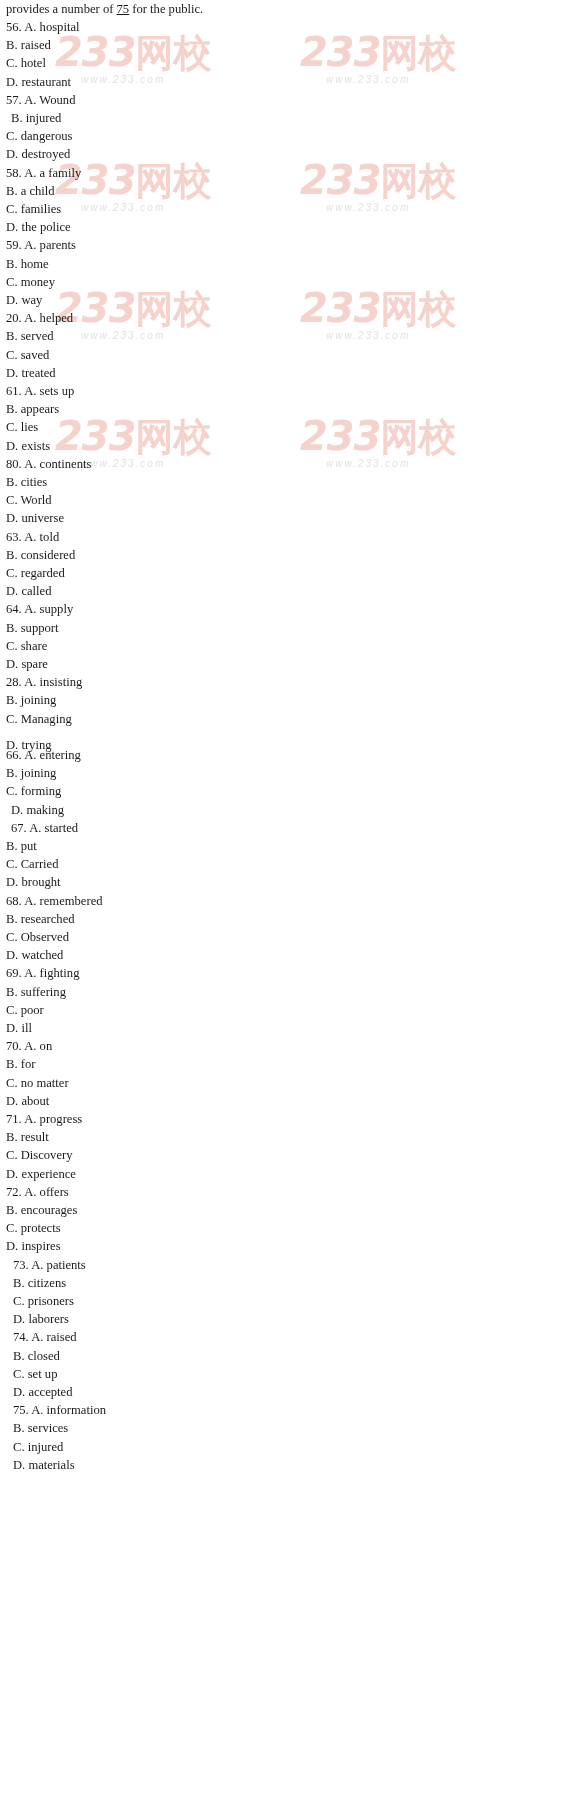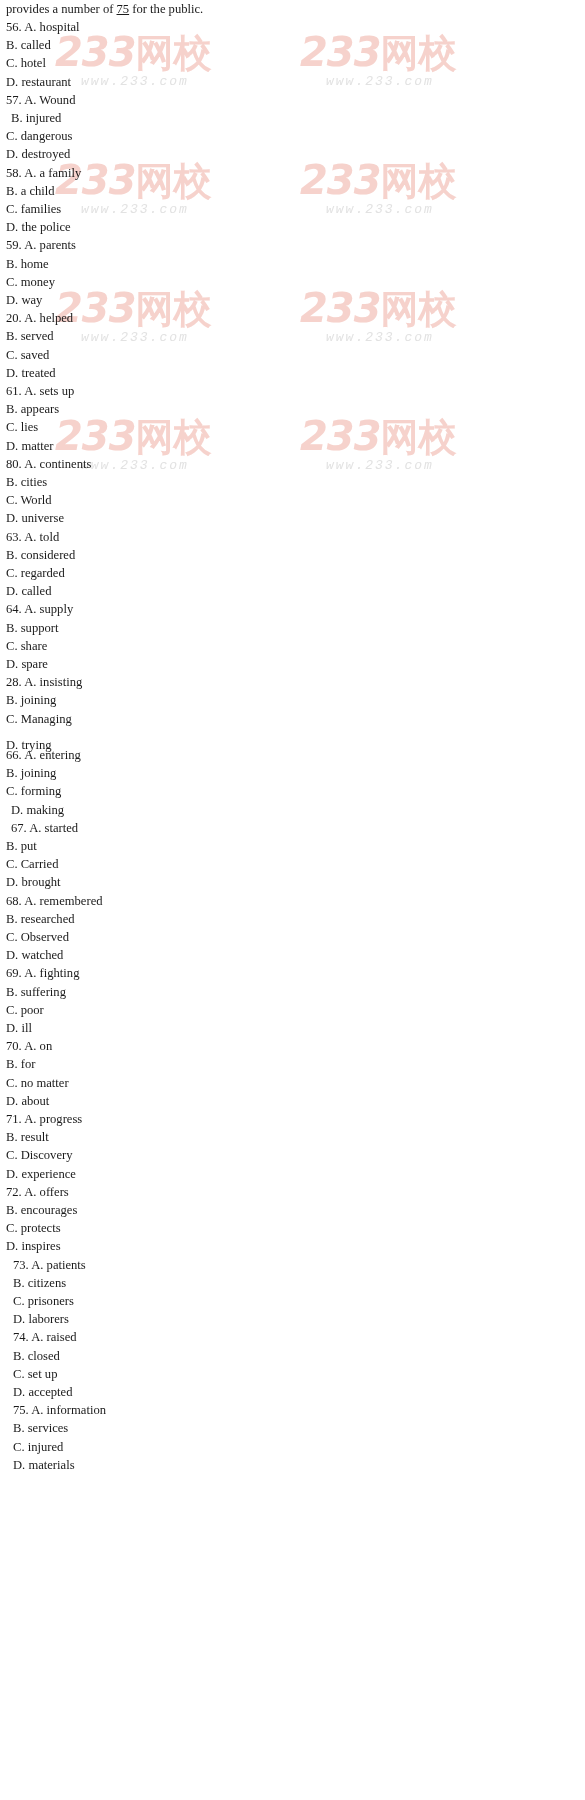--- a/index.html
+++ b/index.html
@@ -42,22 +42,22 @@
     line-height: 1;
     white-space: nowrap;
   }
   .wm-main .wm-cn {
     font-family: "DejaVu Sans", sans-serif;
     font-style: normal;
     font-size: 38px;
     letter-spacing: 0px;
   }
   .wm-sub {
-    font-family: Liberation Mono, monospace;
-    font-size: 13px;
+    font-family: Liberation Sans, sans-serif;
+    font-size: 10px;
     font-style: italic;
     letter-spacing: 2px;
     color: #e2e2e2;
     margin-top: 2px;
     margin-left: 26px;
     white-space: nowrap;
   }
 
   
   #text-layer {
@@ -115,21 +115,21 @@
         <div class="wm-main" style="color: rgb(246, 210, 204);"><span>233</span><span class="wm-cn">网校</span></div>
         <div class="wm-sub" style="color: rgb(226, 226, 226);">www.233.com</div>
       </div>
     </div>
 
   <div id="text-layer">
     <div class="line" id="intro-line" style="top:2px;">
       <span>provides a number of </span><span class="u">75</span><span> for the public.</span>
     </div>
   <div class="line" style="top: 20px;">56. A. hospital</div>
-      <div class="line" style="top: 38.2px;">B. called</div>
+      <div class="line" style="top: 38.2px;">B. raised</div>
       <div class="line" style="top: 56.4px;">C. hotel</div>
       <div class="line" style="top: 74.6px;">D. restaurant</div>
       <div class="line" style="top: 92.8px;">57. A. Wound</div>
       <div class="line indent-1" style="top: 111px;">B. injured</div>
       <div class="line" style="top: 129.2px;">C. dangerous</div>
       <div class="line" style="top: 147.4px;">D. destroyed</div>
       <div class="line" style="top: 165.6px;">58. A. a family</div>
       <div class="line" style="top: 183.8px;">B. a child</div>
       <div class="line" style="top: 202px;">C. families</div>
       <div class="line" style="top: 220.2px;">D. the police</div>
@@ -137,21 +137,21 @@
       <div class="line" style="top: 256.6px;">B. home</div>
       <div class="line" style="top: 274.8px;">C. money</div>
       <div class="line" style="top: 293px;">D. way</div>
       <div class="line" style="top: 311.2px;">20. A. helped</div>
       <div class="line" style="top: 329.4px;">B. served</div>
       <div class="line" style="top: 347.6px;">C. saved</div>
       <div class="line" style="top: 365.8px;">D. treated</div>
       <div class="line" style="top: 384px;">61. A. sets up</div>
       <div class="line" style="top: 402.2px;">B. appears</div>
       <div class="line" style="top: 420.4px;">C. lies</div>
-      <div class="line" style="top: 438.6px;">D. matter</div>
+      <div class="line" style="top: 438.6px;">D. exists</div>
       <div class="line" style="top: 456.8px;">80. A. continents</div>
       <div class="line" style="top: 475px;">B. cities</div>
       <div class="line" style="top: 493.2px;">C. World</div>
       <div class="line" style="top: 511.4px;">D. universe</div>
       <div class="line" style="top: 529.6px;">63. A. told</div>
       <div class="line" style="top: 547.8px;">B. considered</div>
       <div class="line" style="top: 566px;">C. regarded</div>
       <div class="line" style="top: 584.2px;">D. called</div>
       <div class="line" style="top: 602.4px;">64. A. supply</div>
       <div class="line" style="top: 620.6px;">B. support</div>

